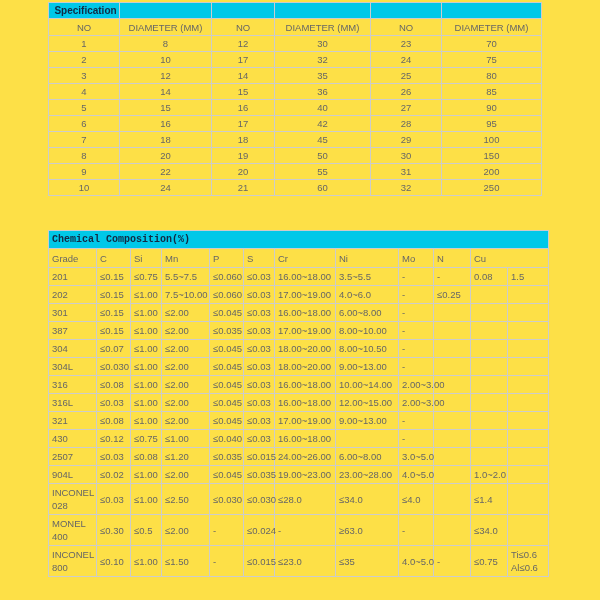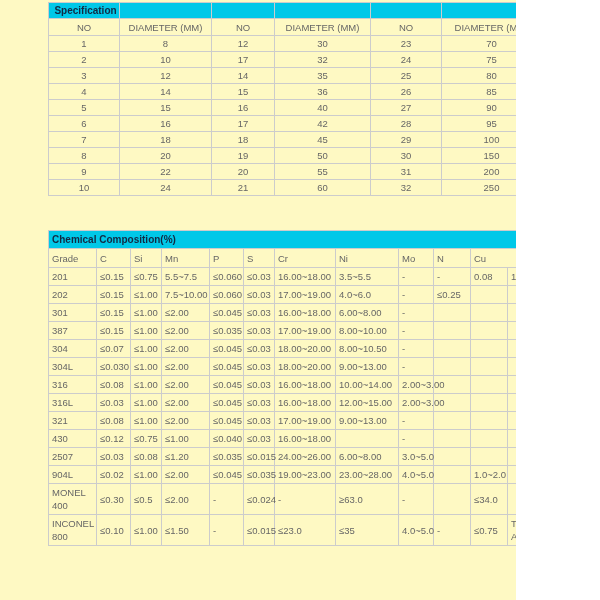--- a/index.html
+++ b/index.html
@@ -3,21 +3,21 @@
 <meta charset="utf-8">
 <style>
   :root{
     --cyan:#00c8e8;
     --title:#112a44;
     --text:#666666;
     --border:#cccccc;
   }
   html,body{margin:0;padding:0;background:#ffffff;}
   .page{
-    position:relative;width:516px;height:600px;background:#fef9c3;overflow:hidden;
+    position:relative;width:600px;height:600px;background:#fde047;overflow:hidden;
     font-family:"Liberation Sans","DejaVu Sans",sans-serif;
   }
   table{border-collapse:collapse;table-layout:fixed;position:absolute;}
   td{
     border:1px solid var(--border);
     font-size:9.5px;color:var(--text);
     vertical-align:middle;line-height:13px;
     padding:0;
   }
   tr.title-row td{background:var(--cyan);}
@@ -30,21 +30,21 @@
   #spec td{text-align:center;height:15px;}
   #spec tr.title-row td{height:12px;}
   #spec tr.header-row td{height:16px;}
   
   #chem{left:48px;top:230px;width:500px;}
   #chem td{
     text-align:left;padding:2px 1px 2px 3px;
     white-space:nowrap;
   }
   #chem td:first-child,#chem td:last-child{white-space:normal;}
-  #chem tr.title-row td{height:12px;}
+  #chem tr.title-row td{height:12px;font-family:Liberation Mono, monospace;}
   #chem tr.header-row td{height:14px;margin-top:32px;}
 </style>
 </head>
 <body>
 
 <div class="page">
 
   <table id="spec">
     <colgroup>
       <col style="width:71px">
@@ -348,20 +348,34 @@
           <td>≤0.045</td>
           <td>≤0.035</td>
           <td>19.00~23.00</td>
           <td>23.00~28.00</td>
           <td>4.0~5.0</td>
           <td></td>
           <td>1.0~2.0</td>
           <td></td>
         </tr>
         <tr>
+          <td>INCONEL 028</td>
+          <td>≤0.03</td>
+          <td>≤1.00</td>
+          <td>≤2.50</td>
+          <td>≤0.030</td>
+          <td>≤0.030</td>
+          <td>≤28.0</td>
+          <td>≤34.0</td>
+          <td>≤4.0</td>
+          <td></td>
+          <td>≤1.4</td>
+          <td></td>
+        </tr>
+        <tr>
           <td>MONEL 400</td>
           <td>≤0.30</td>
           <td>≤0.5</td>
           <td>≤2.00</td>
           <td>-</td>
           <td>≤0.024</td>
           <td>-</td>
           <td>≥63.0</td>
           <td>-</td>
           <td></td>

